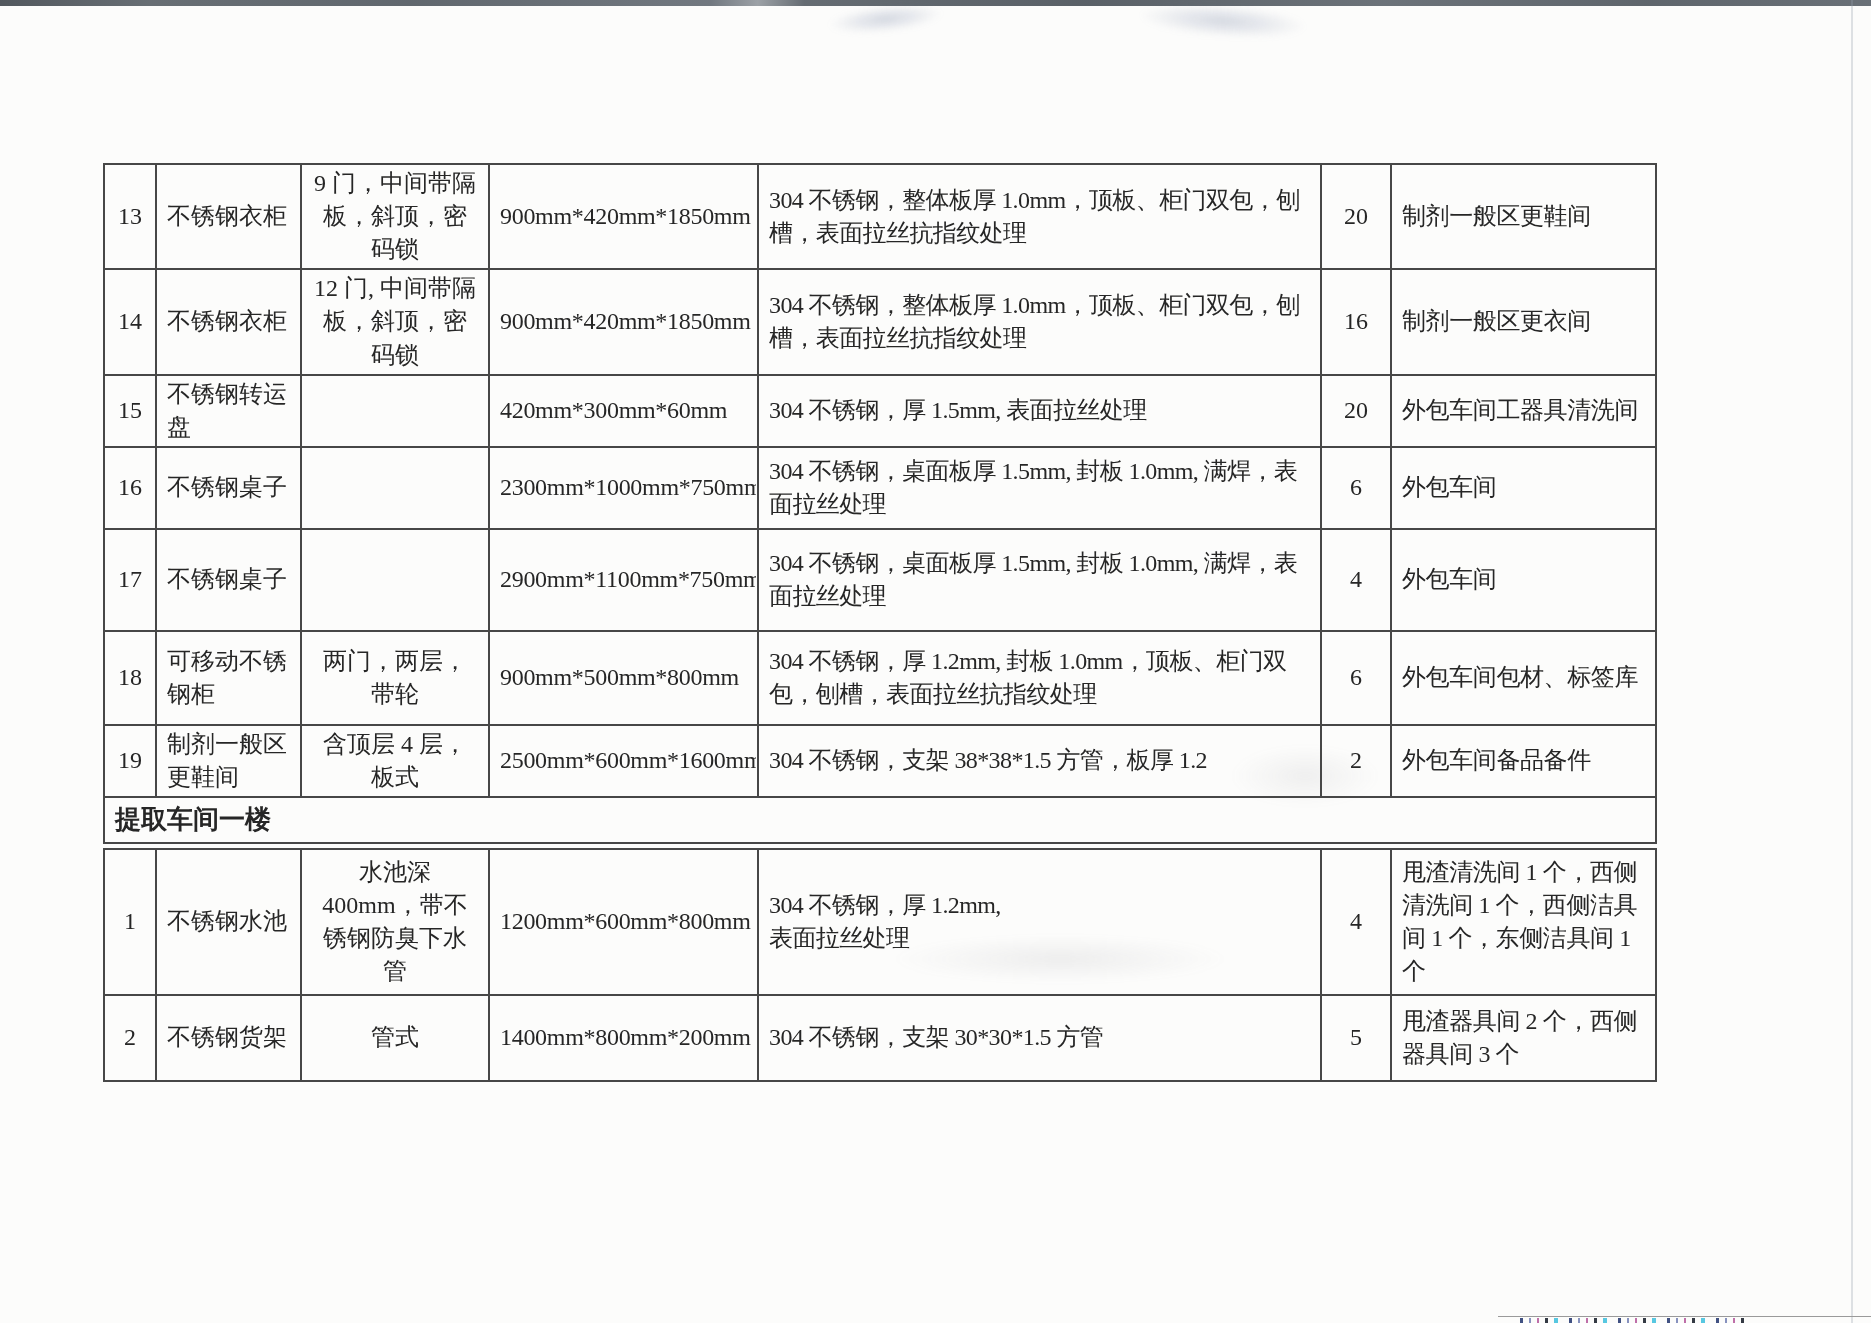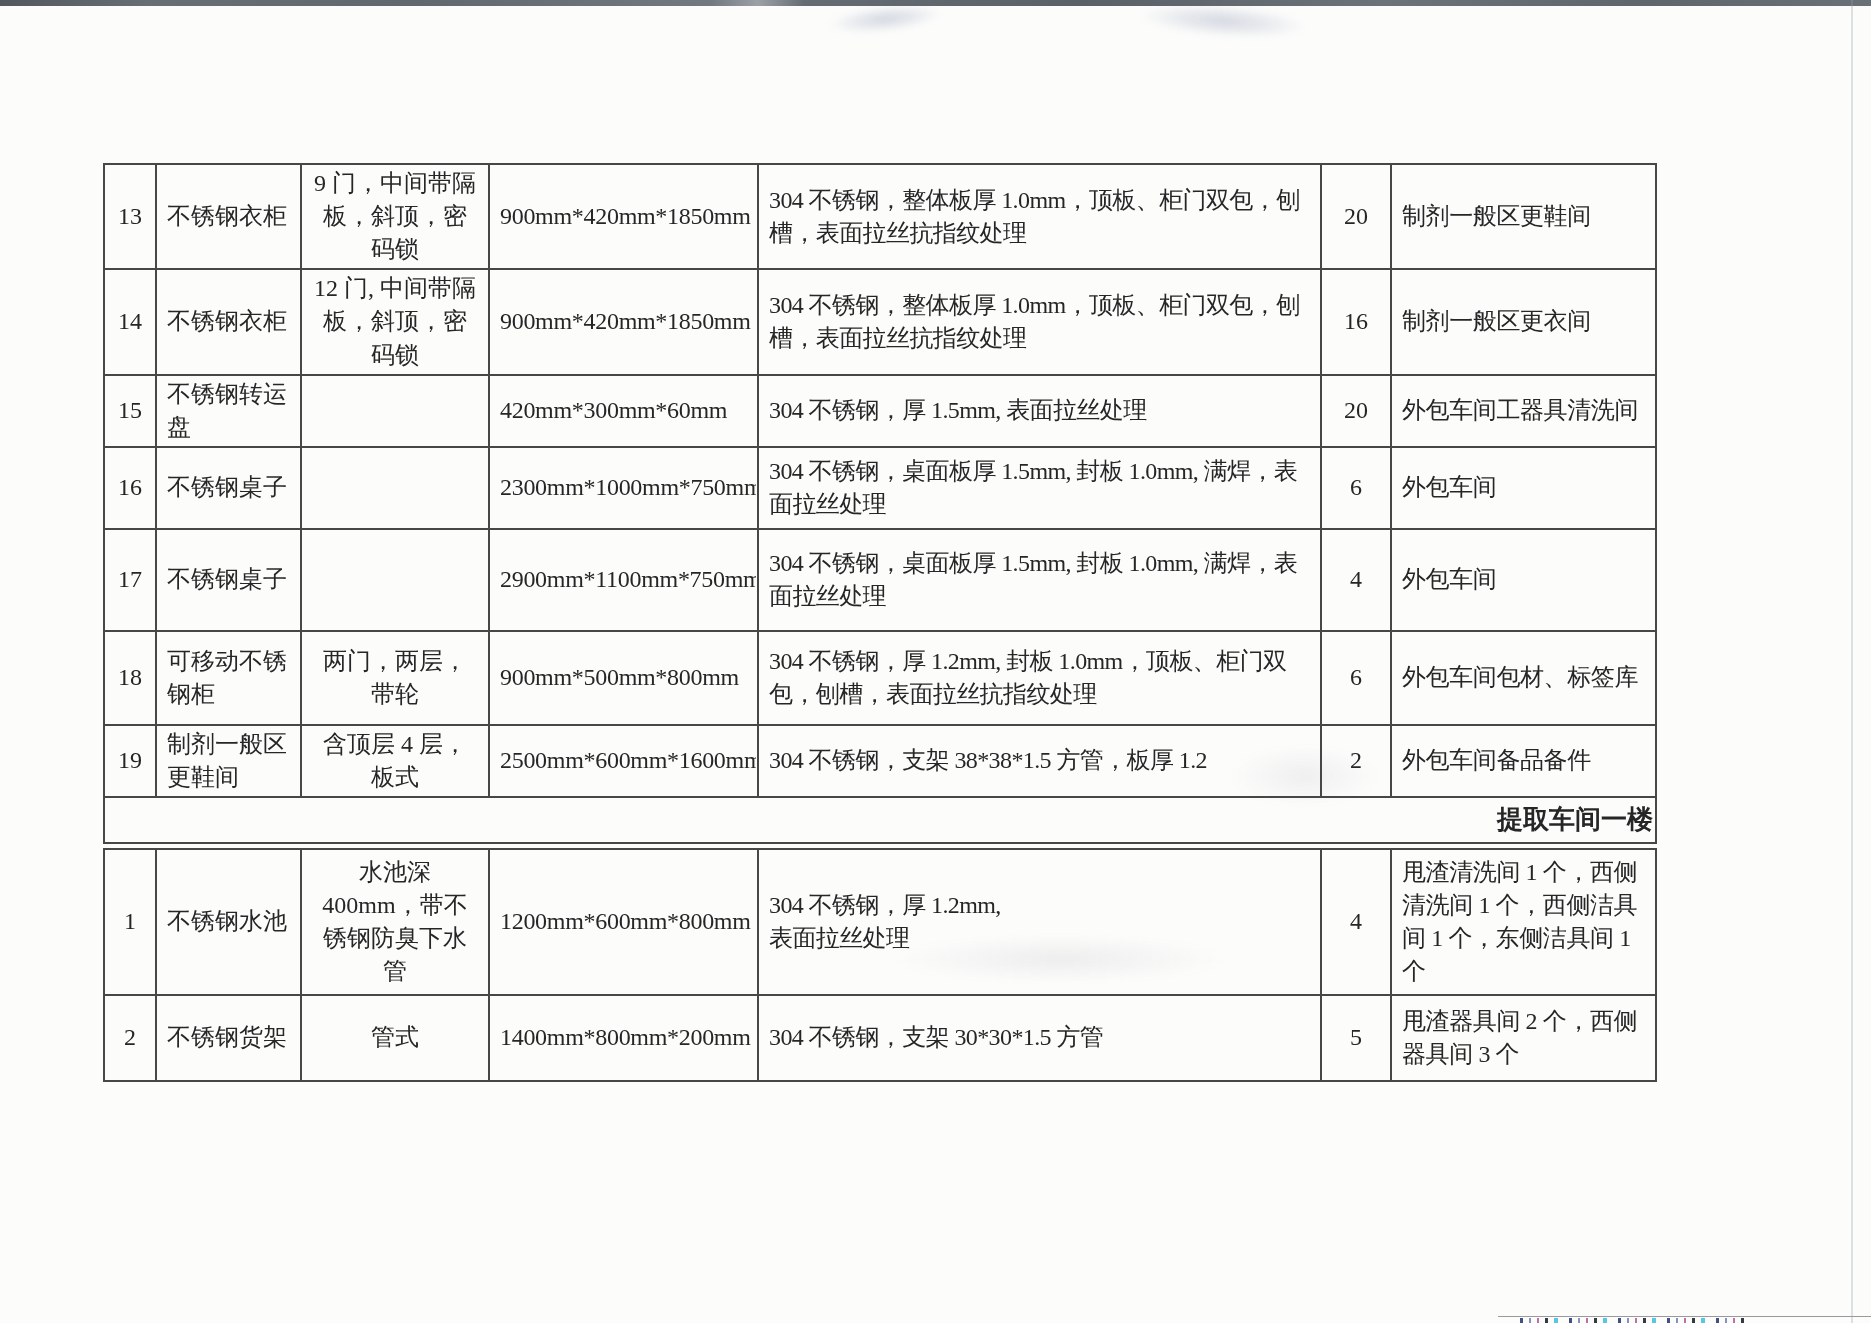--- a/index.html
+++ b/index.html
@@ -63,21 +63,21 @@
   col.c-dims{width:269px;}
   col.c-spec{width:563px;}
   col.c-qty{width:70px;}
   col.c-loc{width:265px;}
   td.no,td.qty{text-align:center;padding:2px 4px;margin-left:8px;}
   td.desc{text-align:center;}
   td.dims{white-space:nowrap;padding-left:12px;letter-spacing:-0.3px;border-radius:31px;}
   td.spec{white-space:pre-line;letter-spacing:-0.6px;padding-left:12px;}
   td.loc{padding-left:11px;letter-spacing:-0.4px;}
   tr.section-header td{
-    font-weight:bold;font-size:26px;text-align:right;padding:4px 2px;
+    font-weight:bold;font-size:26px;text-align:left;padding:4px 10px;
   }
   table.equip-2{margin-top:4px;}
 </style>
 </head>
 <body>
 
 <div class="scan-top-strip"></div>
 <div class="scan-right-edge"></div>
 <div class="smudge smudge-a"></div>
 <div class="smudge smudge-b"></div>

